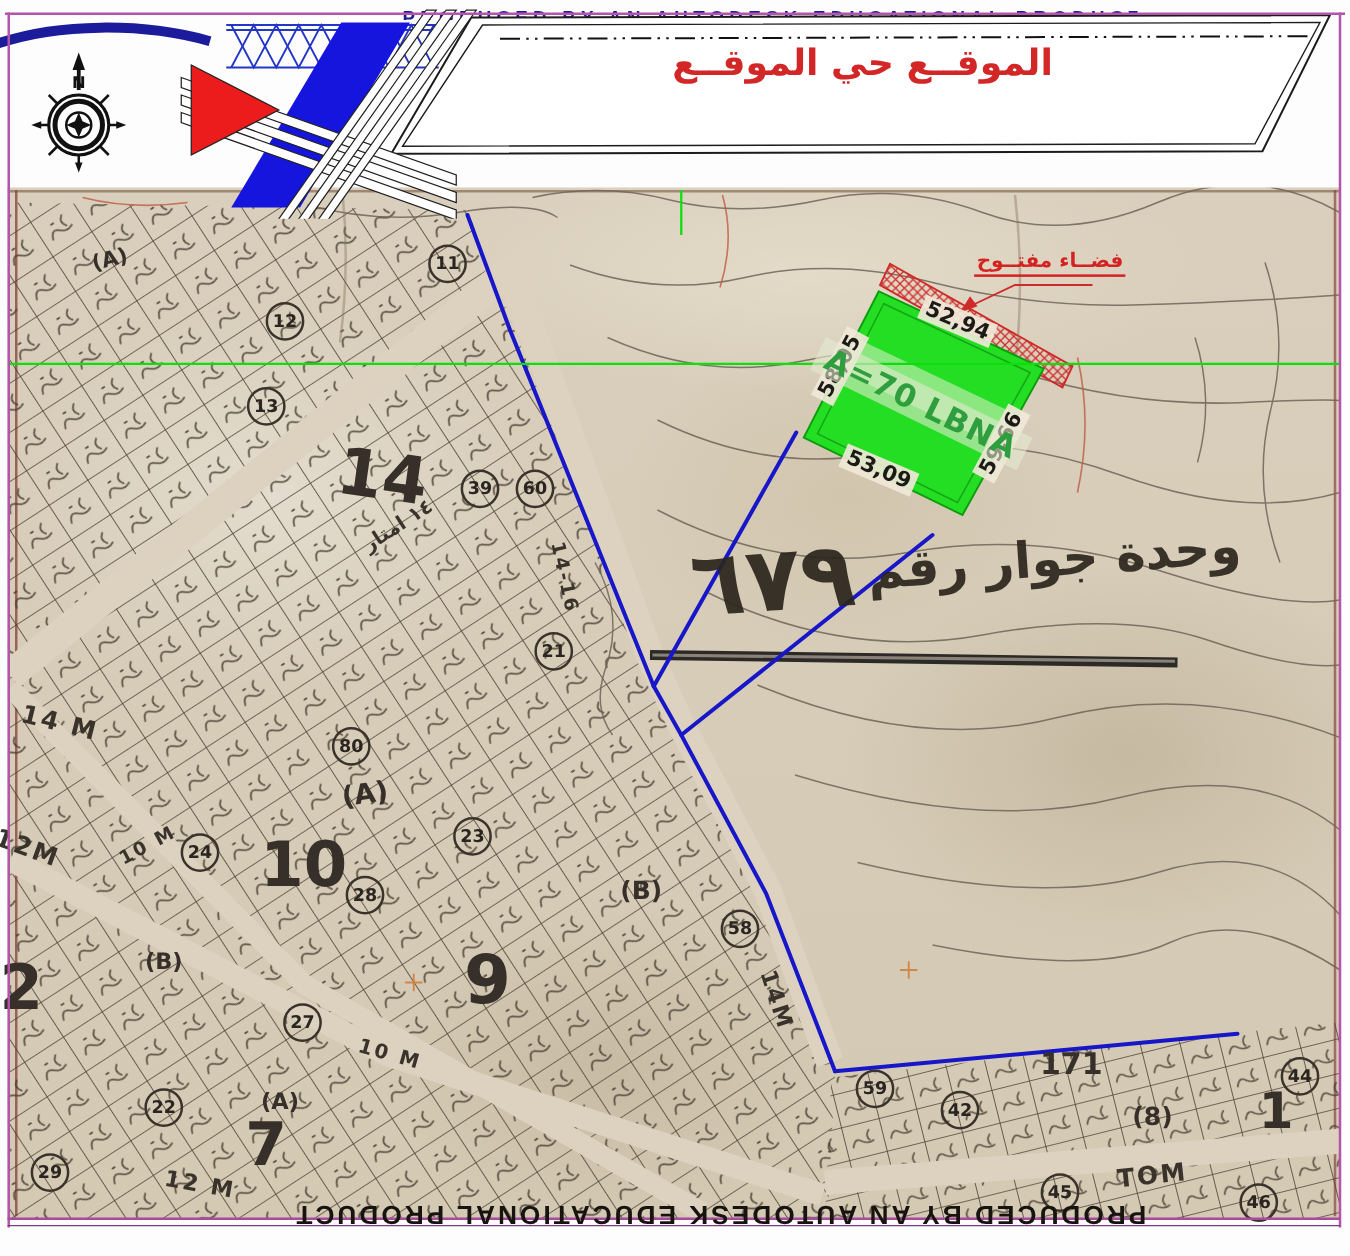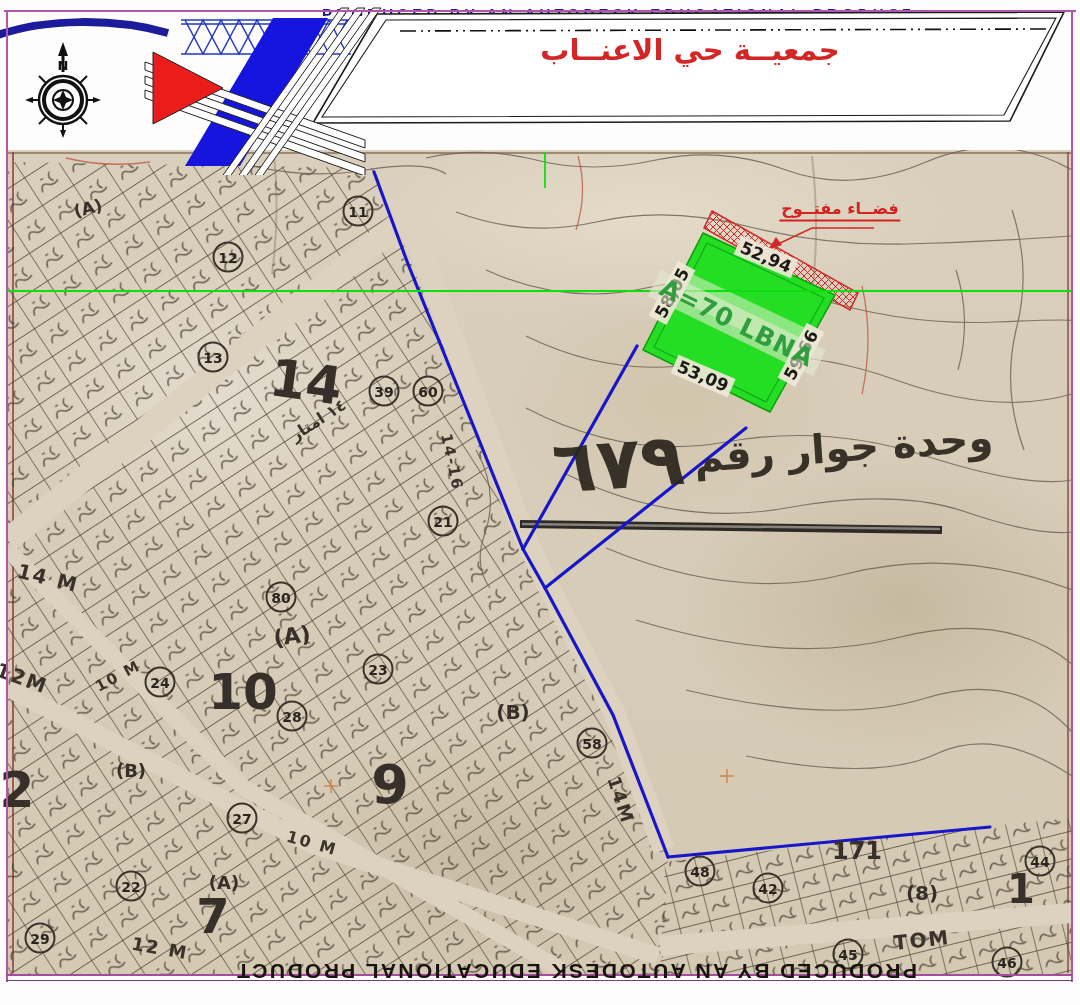--- a/index.html
+++ b/index.html
@@ -198,51 +198,51 @@
         <polygon points="0,68 220,146 220,154 0,76" fill="#fff" stroke="#222" stroke-width="1"></polygon>
         <polygon points="0,82 220,160 220,168 0,90" fill="#fff" stroke="#222" stroke-width="1"></polygon>
         <polygon points="196,0 204,0 84,170 76,170" fill="#fff" stroke="#222" stroke-width="1"></polygon>
         <polygon points="212,0 220,0 100,170 92,170" fill="#fff" stroke="#222" stroke-width="1"></polygon>
         <polygon points="228,0 236,0 116,170 108,170" fill="#fff" stroke="#222" stroke-width="1"></polygon>
       </g>
       <polygon points="8,44 8,116 78,80" fill="#ec1c1c" stroke="#222" stroke-width="1"></polygon>
     </g>
   </svg>
 
-  <div id="title-line1" class="title-line">جمعيــة حي الاعنــاب</div>
+  <div id="title-line1" class="title-line">الموقــع حي الموقــع</div>
 
   <div id="labels">
       <div class="bignum" style="left: 306px; top: 382px; font-size: 52px; transform: translate(-50%, -50%) rotate(8deg);">14</div>
       <div class="bignum" style="left: 243px; top: 692px; font-size: 50px; transform: translate(-50%, -50%) rotate(0deg);">10</div>
       <div class="bignum" style="left: 390px; top: 784px; font-size: 54px; transform: translate(-50%, -50%) rotate(0deg);">9</div>
       <div class="bignum" style="left: 213px; top: 916px; font-size: 48px; transform: translate(-50%, -50%) rotate(0deg);">7</div>
       <div class="bignum" style="left: 17px; top: 790px; font-size: 50px; transform: translate(-50%, -50%) rotate(0deg);">2</div>
       <div class="bignum" style="left: 1021px; top: 889px; font-size: 40px; transform: translate(-50%, -50%) rotate(0deg);">1</div>
       <div class="bignum" style="left: 857px; top: 851px; font-size: 24px; transform: translate(-50%, -50%) rotate(0deg);">171</div>
       <div class="bignum" style="left: 292px; top: 636px; font-size: 22px; transform: translate(-50%, -50%) rotate(-8deg);">(A)</div>
       <div class="bignum" style="left: 513px; top: 712px; font-size: 20px; transform: translate(-50%, -50%) rotate(0deg);">(B)</div>
       <div class="bignum" style="left: 131px; top: 770px; font-size: 18px; transform: translate(-50%, -50%) rotate(0deg);">(B)</div>
       <div class="bignum" style="left: 922px; top: 893px; font-size: 20px; transform: translate(-50%, -50%) rotate(0deg);">(8)</div>
       <div class="bignum" style="left: 224px; top: 882px; font-size: 18px; transform: translate(-50%, -50%) rotate(0deg);">(A)</div>
       <div class="bignum" style="left: 88px; top: 208px; font-size: 17px; transform: translate(-50%, -50%) rotate(-14deg);">(A)</div>
       <div class="circnum" style="left: 338px; top: 211px; font-size: 14px; transform: translate(-50%, -50%) rotate(0deg); margin-left: 20px;">11</div>
       <div class="circnum" style="left: 228px; top: 257px; font-size: 14px; transform: translate(-50%, -50%) rotate(0deg);">12</div>
-      <div class="circnum" style="left: 213px; top: 325px; font-size: 14px; transform: translate(-50%, -50%) rotate(0deg); margin-top: 32px;">13</div>
+      <div class="circnum" style="left: 213px; top: 325px; font-size: 14px; transform: translate(-50%, -50%) rotate(0deg);">13</div>
       <div class="circnum" style="left: 384px; top: 391px; font-size: 14px; transform: translate(-50%, -50%) rotate(0deg);">39</div>
       <div class="circnum" style="left: 428px; top: 391px; font-size: 14px; transform: translate(-50%, -50%) rotate(0deg);">60</div>
       <div class="circnum" style="left: 443px; top: 521px; font-size: 14px; transform: translate(-50%, -50%) rotate(0deg);">21</div>
       <div class="circnum" style="left: 281px; top: 597px; font-size: 14px; transform: translate(-50%, -50%) rotate(0deg);">80</div>
       <div class="circnum" style="left: 378px; top: 669px; font-size: 14px; transform: translate(-50%, -50%) rotate(0deg);">23</div>
       <div class="circnum" style="left: 160px; top: 682px; font-size: 14px; transform: translate(-50%, -50%) rotate(0deg);">24</div>
       <div class="circnum" style="left: 292px; top: 716px; font-size: 14px; transform: translate(-50%, -50%) rotate(0deg);">28</div>
       <div class="circnum" style="left: 242px; top: 818px; font-size: 14px; transform: translate(-50%, -50%) rotate(0deg);">27</div>
       <div class="circnum" style="left: 131px; top: 886px; font-size: 14px; transform: translate(-50%, -50%) rotate(0deg);">22</div>
       <div class="circnum" style="left: 40px; top: 938px; font-size: 14px; transform: translate(-50%, -50%) rotate(0deg);">29</div>
       <div class="circnum" style="left: 592px; top: 743px; font-size: 14px; transform: translate(-50%, -50%) rotate(0deg);">58</div>
-      <div class="circnum" style="left: 700px; top: 871px; font-size: 14px; transform: translate(-50%, -50%) rotate(0deg);">48</div>
+      <div class="circnum" style="left: 700px; top: 871px; font-size: 14px; transform: translate(-50%, -50%) rotate(0deg);">59</div>
       <div class="circnum" style="left: 768px; top: 888px; font-size: 14px; transform: translate(-50%, -50%) rotate(0deg);">42</div>
       <div class="circnum" style="left: 1040px; top: 861px; font-size: 14px; transform: translate(-50%, -50%) rotate(0deg);">44</div>
       <div class="circnum" style="left: 848px; top: 954px; font-size: 14px; transform: translate(-50%, -50%) rotate(0deg);">45</div>
       <div class="circnum" style="left: 1007px; top: 962px; font-size: 14px; transform: translate(-50%, -50%) rotate(0deg);">46</div>
       <div class="street" style="left: 48px; top: 578px; font-size: 20px; transform: translate(-50%, -50%) rotate(14deg);">14 M</div>
       <div class="street" style="left: 22px; top: 678px; font-size: 20px; transform: translate(-50%, -50%) rotate(20deg);">12M</div>
       <div class="street" style="left: 118px; top: 676px; font-size: 15px; transform: translate(-50%, -50%) rotate(-28deg);">10 M</div>
       <div class="street" style="left: 318px; top: 420px; font-size: 16px; transform: translate(-50%, -50%) rotate(-33deg);">١٤ امتار</div>
       <div class="street" style="left: 452px; top: 462px; font-size: 15px; transform: translate(-50%, -50%) rotate(78deg);">14-16</div>
       <div class="street" style="left: 621px; top: 800px; font-size: 18px; transform: translate(-50%, -50%) rotate(72deg);">14M</div>

